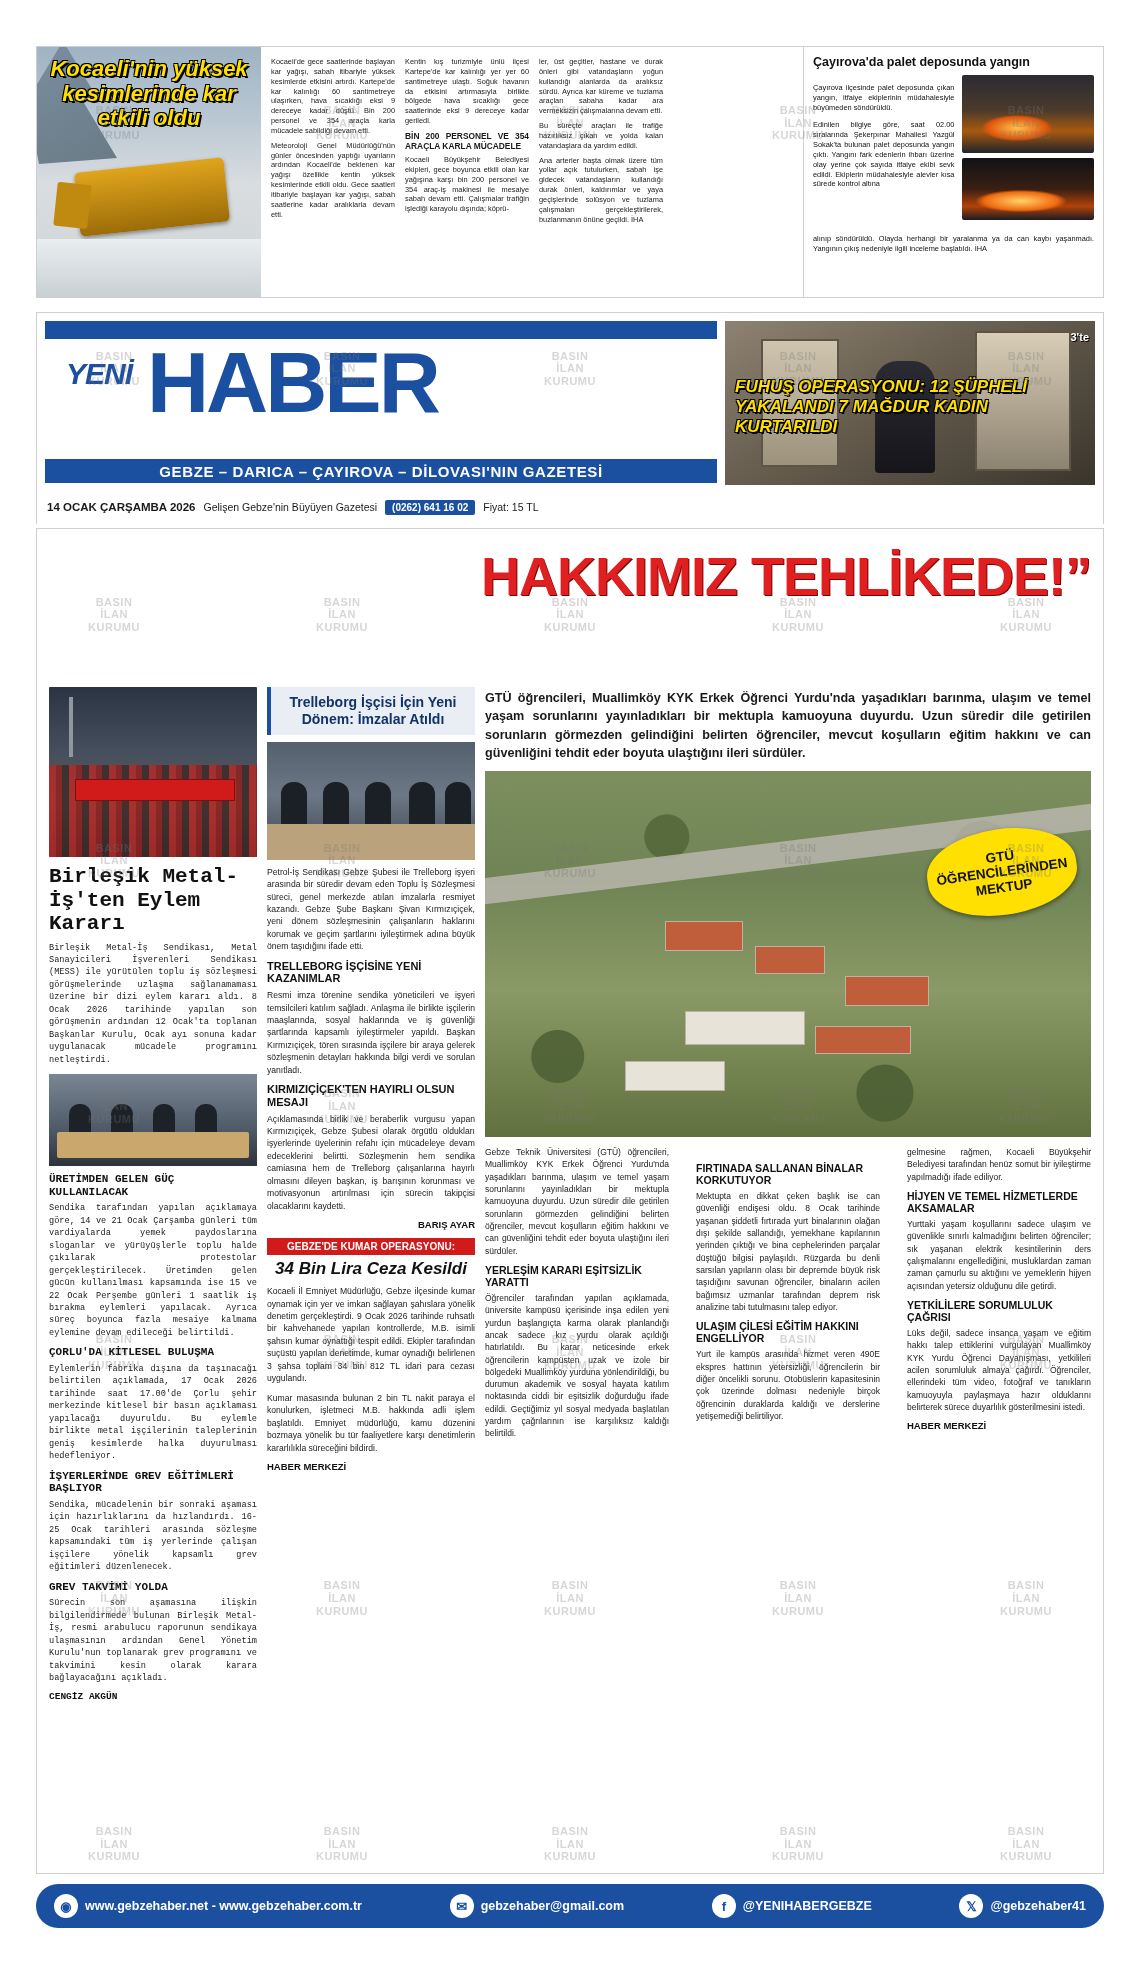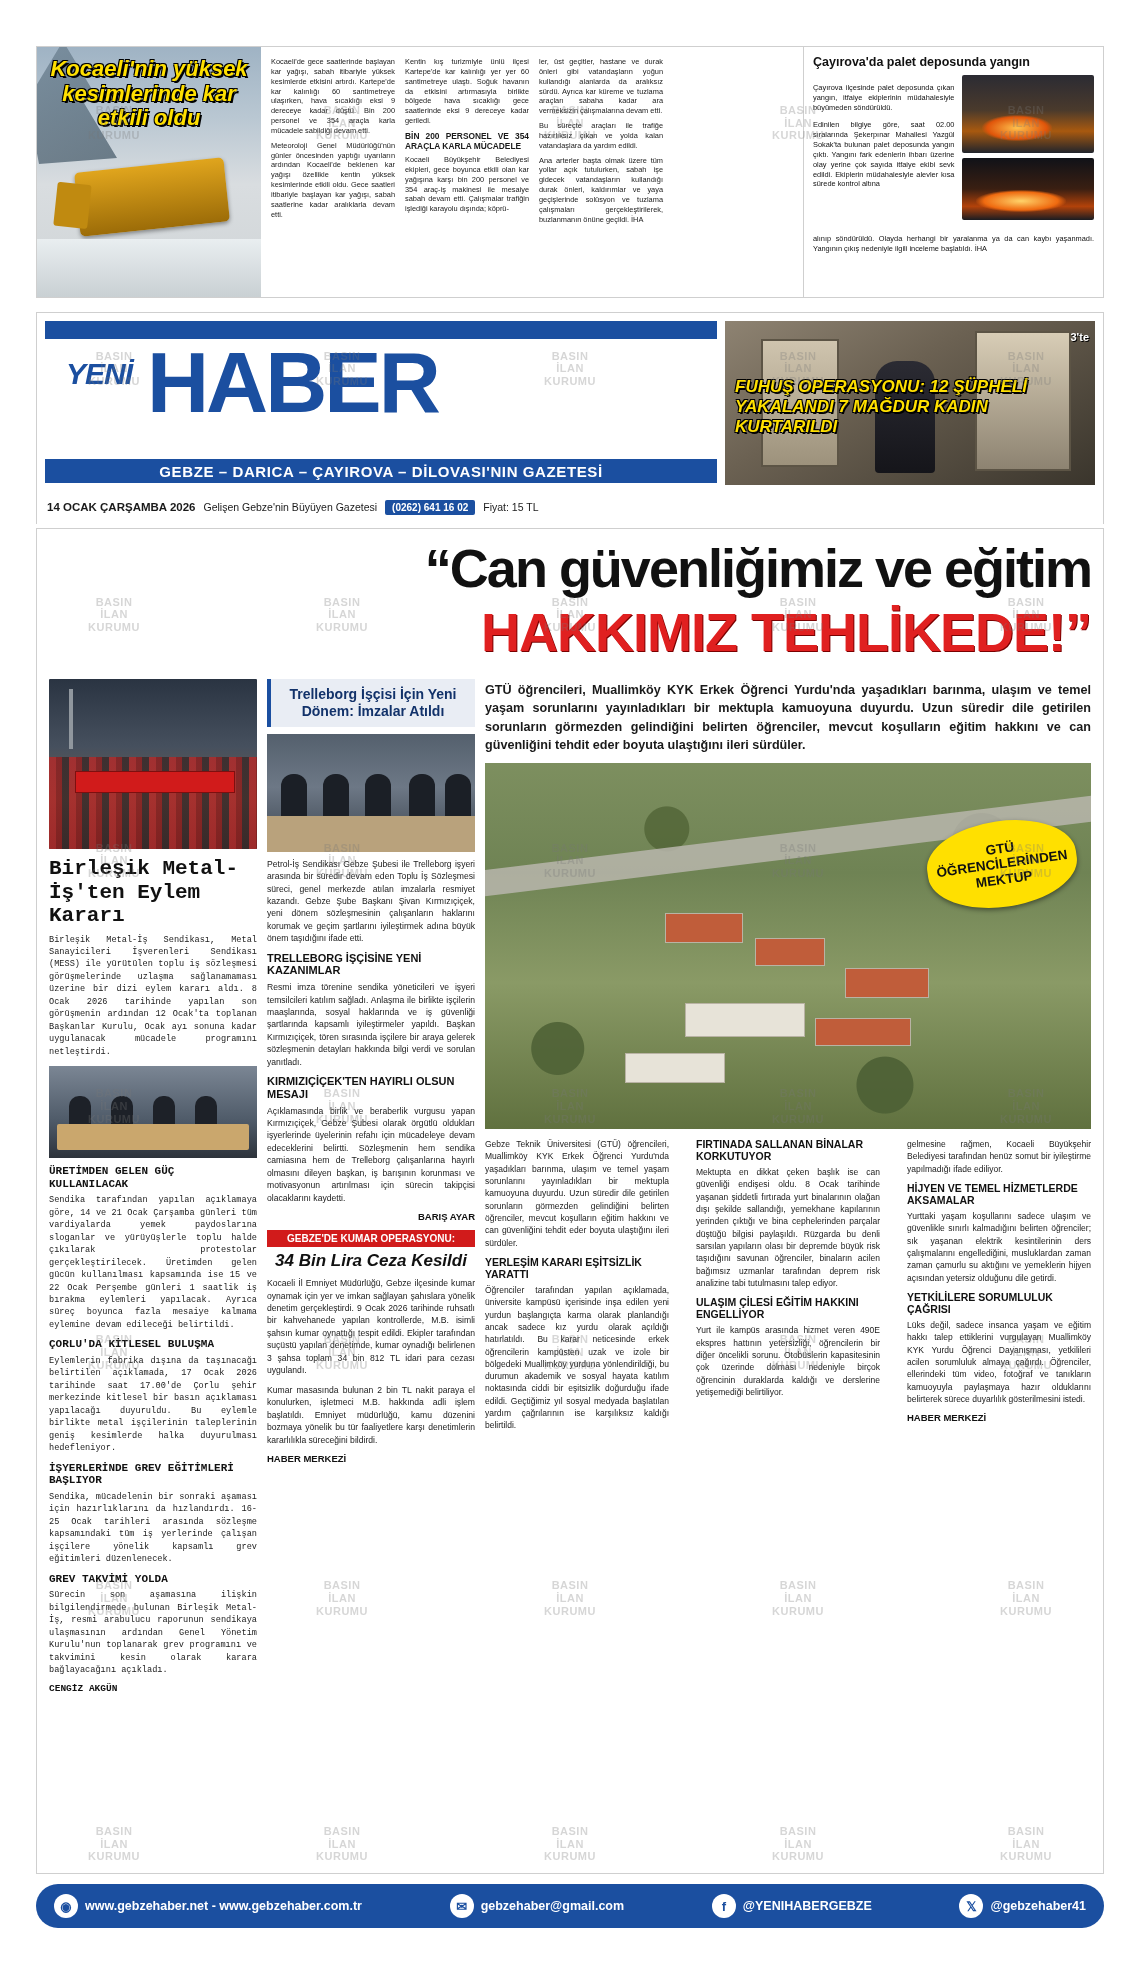--- a/index.html
+++ b/index.html
@@ -357,21 +357,20 @@
 
   <div class="infobar">
     <span class="date">14 OCAK ÇARŞAMBA 2026</span>
     <span class="slogan">Gelişen Gebze'nin Büyüyen Gazetesi</span>
     <span class="phone">(0262) 641 16 02</span>
     <span class="price">Fiyat: 15 TL</span>
   </div>
 
   <div class="main">
     <div class="bigline">
-      <div class="l1">“Can güvenliğimiz ve eğitim</div>
       <div class="l2">HAKKIMIZ TEHLİKEDE!”</div>
     </div>
 
     <div class="columns">
 
       <div class="col1">
         <div class="photo-rally">
           <div class="lamp"></div>
           <div class="crowd"></div>
           <div class="banner"></div>
@@ -454,21 +453,21 @@
           <div class="fc">
             <div class="body-text">
               <p>Gebze Teknik Üniversitesi (GTÜ) öğrencileri, Muallimköy KYK Erkek Öğrenci Yurdu'nda yaşadıkları barınma, ulaşım ve temel yaşam sorunlarını yayınladıkları bir mektupla kamuoyuna duyurdu. Uzun süredir dile getirilen sorunların görmezden gelindiğini belirten öğrenciler, mevcut koşulların eğitim hakkını ve can güvenliğini tehdit eder boyuta ulaştığını ileri sürdüler.</p>
             </div>
             <div class="sub-head">YERLEŞİM KARARI EŞİTSİZLİK YARATTI</div>
             <div class="body-text">
               <p>Öğrenciler tarafından yapılan açıklamada, üniversite kampüsü içerisinde inşa edilen yeni yurdun başlangıçta karma olarak planlandığı ancak sadece kız yurdu olarak açıldığı hatırlatıldı. Bu karar neticesinde erkek öğrencilerin kampüsten uzak ve izole bir bölgedeki Muallimköy yurduna yönlendirildiği, bu durumun akademik ve sosyal hayata katılım noktasında ciddi bir eşitsizlik doğurduğu ifade edildi. Geçtiğimiz yıl sosyal medyada başlatılan yardım çağrılarının ise karşılıksız kaldığı belirtildi.</p>
             </div>
           </div>
           <div class="fc">
-            <div class="sub-head" style="margin-top:0">FIRTINADA SALLANAN BİNALAR KORKUTUYOR</div>
+            <div class="sub-head" style="margin-top:16px">FIRTINADA SALLANAN BİNALAR KORKUTUYOR</div>
             <div class="body-text">
               <p>Mektupta en dikkat çeken başlık ise can güvenliği endişesi oldu. 8 Ocak tarihinde yaşanan şiddetli fırtırada yurt binalarının olağan dışı şekilde sallandığı, yemekhane kapılarının yerinden çıktığı ve bina cephelerinden parçalar düştüğü bilgisi paylaşıldı. Rüzgarda bu denli sarsılan yapıların olası bir depremde büyük risk taşıdığını savunan öğrenciler, binaların acilen bağımsız uzmanlar tarafından deprem risk analizine tabi tutulmasını talep ediyor.</p>
             </div>
             <div class="sub-head">ULAŞIM ÇİLESİ EĞİTİM HAKKINI ENGELLİYOR</div>
             <div class="body-text">
               <p>Yurt ile kampüs arasında hizmet veren 490E ekspres hattının yetersizliği, öğrencilerin bir diğer öncelikli sorunu. Otobüslerin kapasitesinin çok üzerinde dolması nedeniyle birçok öğrencinin duraklarda kaldığı ve derslerine yetişemediği belirtiliyor.</p>
             </div>
           </div>
           <div class="fc">
             <div class="body-text">

